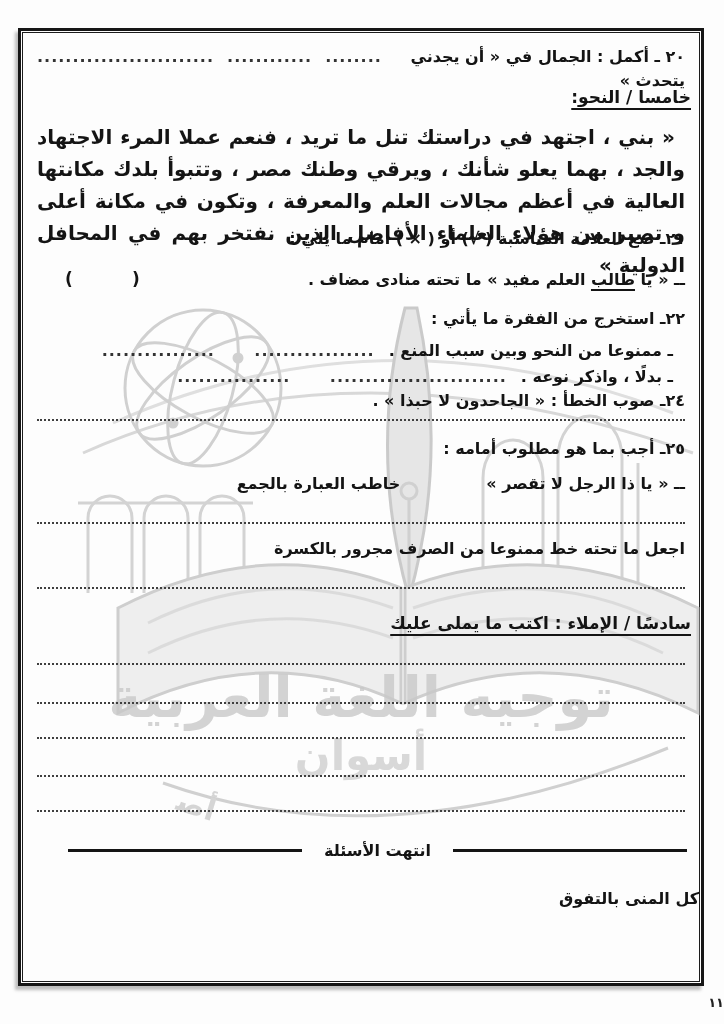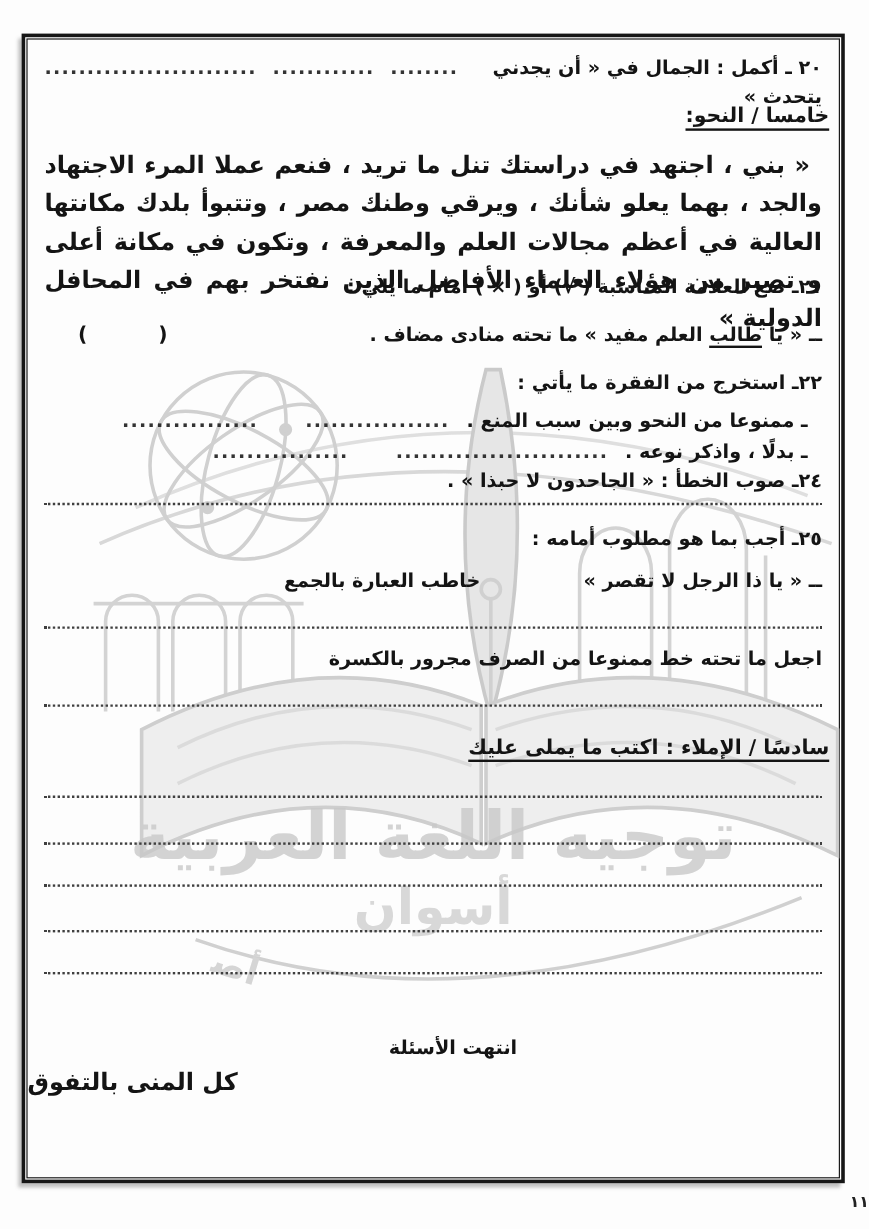--- a/index.html
+++ b/index.html
@@ -29,25 +29,25 @@
   }
   .flexrow{display:flex;align-items:baseline;}
   .dots{letter-spacing:1px;color:#333;white-space:pre;}
   .u{text-decoration:underline;text-decoration-thickness:2px;text-underline-offset:4px;}
   .brackets{white-space:pre;font-size:17px;}
   .dotline{
     position:absolute;right:14px;left:14px;height:0;
     border-top:2.5px dotted #3f3f3f;z-index:2;
   }
   .footer-row{
-    position:absolute;right:12px;left:45px;display:flex;align-items:center;gap:22px;z-index:2;flex-direction:column;
+    position:absolute;right:12px;left:45px;display:flex;align-items:center;gap:22px;z-index:2;
   }
   .rule{flex:1;height:3px;background:#151515;}
   .footer-text{font-weight:bold;font-size:16px;white-space:nowrap;}
-  .wish{position:absolute;left:0;right:0;text-align:left;font-weight:bold;font-size:20px;z-index:2;}
+  .wish{position:absolute;left:0;right:0;text-align:right;font-weight:bold;font-size:16px;z-index:2;}
   .page-num{
     position:absolute;top:995px;left:0;right:0;text-align:right;
     font-size:13px;font-weight:bold;color:#222;z-index:3;
   }
   
   .wm{position:absolute;z-index:1;pointer-events:none;}
   .wm-svg{left:30px;top:230px;}
   .wm-line1{
     top:632px;left:60px;right:60px;text-align:center;
     font-size:56px;font-weight:bold;color:#c9c9c9;letter-spacing:1px;opacity:.8;

